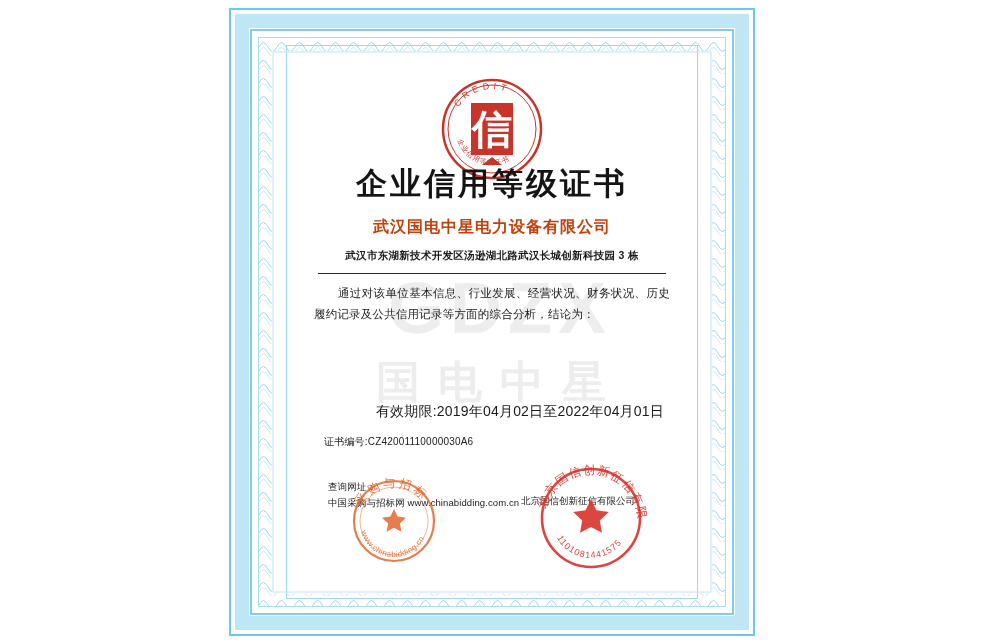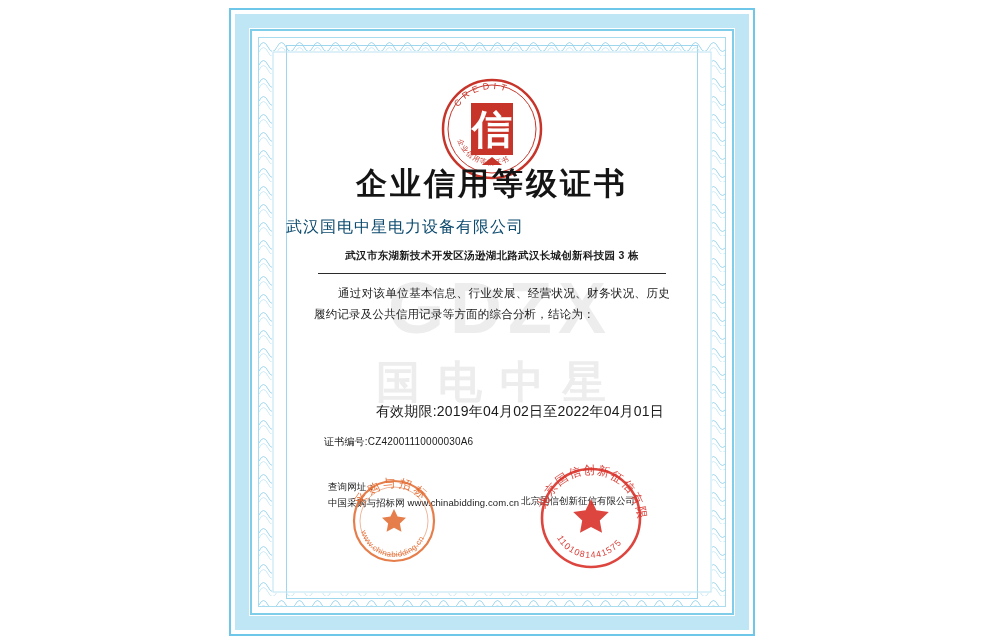--- a/index.html
+++ b/index.html
@@ -152,24 +152,25 @@
     font-weight: bold;
     letter-spacing: 3px;
     color: #141414;
   }
 
   .company-name {
     position: absolute;
     top: 172px;
     left: 0;
     width: 100%;
+    text-align: center;
     font-size: 16px;
-    font-weight: normal;
+    font-weight: bold;
     letter-spacing: 1px;
-    color: #0c4a6e;
+    color: #c2410c;
   }
 
   .company-address {
     position: absolute;
     top: 204px;
     left: 0;
     width: 100%;
     text-align: center;
     font-size: 10.5px;
     font-weight: bold;

